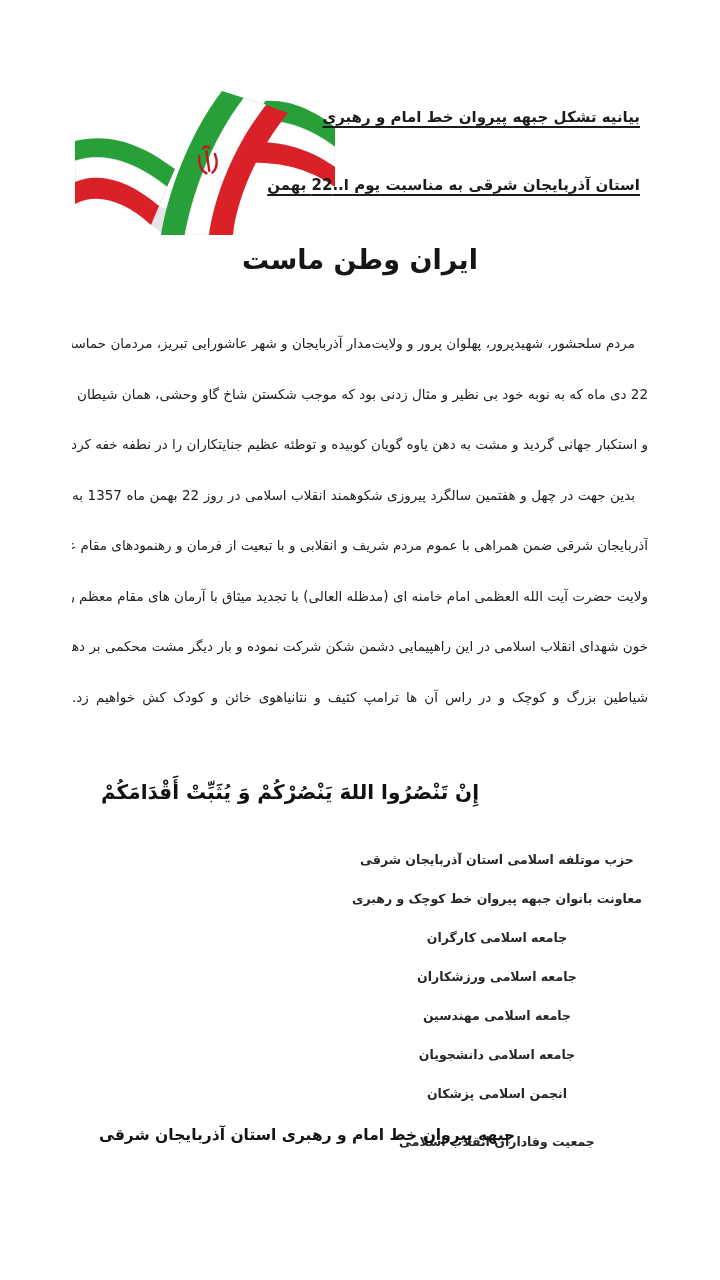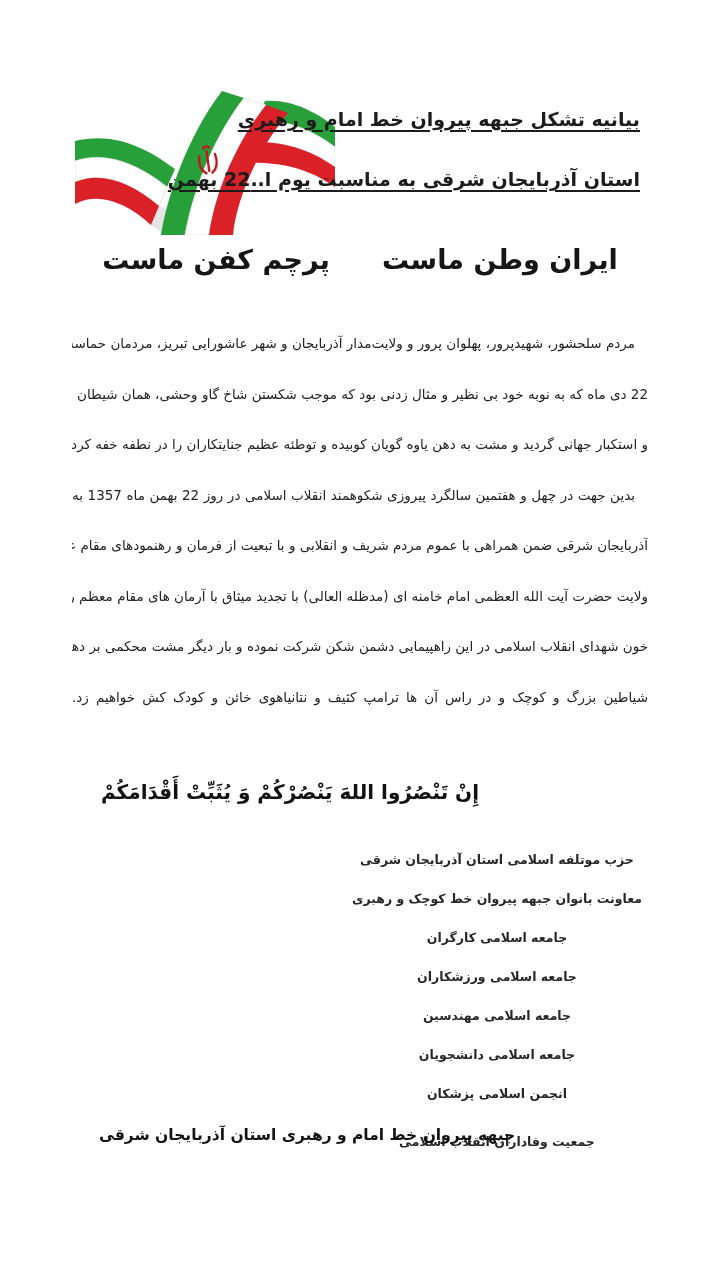--- a/index.html
+++ b/index.html
@@ -10,27 +10,27 @@
     color:#1f1f1f;
   }
   .page{position:absolute;inset:0;background:#ffffff;}
 
   
   .flag{position:absolute;left:75px;top:85px;width:260px;height:150px;}
 
   
   .hdr{
     position:absolute;right:80px;direction:rtl;
-    font-size:19px;font-weight:bold;
+    font-size:15px;font-weight:bold;
     text-decoration:underline;text-underline-offset:4px;
     text-decoration-thickness:1.5px;
     white-space:nowrap;color:#1c1c1c;
   }
   .hdr.l1{top:108px;}
-  .hdr.l2{top:168px;}
+  .hdr.l2{top:176px;}
 
   
   .title{
     position:absolute;top:244px;left:0;width:720px;
     display:flex;flex-direction:row;justify-content:center;gap:52px;
     direction:rtl;font-size:27px;font-weight:bold;color:#161616;
   }
 
   
   .body-block{position:absolute;top:318px;left:72px;right:72px;direction:rtl;}
@@ -93,21 +93,20 @@
         <path d="M-3,-14 C-1,-16 1,-16 3,-14"></path>
       </g>
     </svg>
   </div>
 
   <div class="hdr l1">بیانیه تشکل جبهه پیروان خط امام و رهبری</div>
   <div class="hdr l2">استان آذربایجان شرقی به مناسبت یوم ا..22 بهمن</div>
 
   <div class="title">
     <span>ایران وطن ماست</span>
-    <span>پرچم کفن ماست</span>
   </div>
 
   <div class="body-block">
     <div class="bline indent">مردم سلحشور، شهیدپرور، پهلوان پرور و ولایت‌مدار آذربایجان و شهر عاشورایی تبریز، مردمان حماسه ساز روز</div>
     <div class="bline">22 دی ماه که به نوبه خود بی نظیر و مثال زدنی بود که موجب شکستن شاخ گاو وحشی، همان شیطان بزرگ</div>
     <div class="bline">و استکبار جهانی گردید و مشت به دهن یاوه گویان کوبیده و توطئه عظیم جنایتکاران را در نطفه خفه کردید.</div>
     <div class="bline indent">بدین جهت در چهل و هفتمین سالگرد پیروزی شکوهمند انقلاب اسلامی در روز 22 بهمن ماه 1357 به</div>
     <div class="bline">آذربایجان شرقی ضمن همراهی با عموم مردم شریف و انقلابی و با تبعیت از فرمان و رهنمودهای مقام عظمای</div>
     <div class="bline">ولایت حضرت آیت الله العظمی امام خامنه ای (مدظله العالی) با تجدید میثاق با آرمان های مقام معظم رهبری و</div>
     <div class="bline">خون شهدای انقلاب اسلامی در این راهپیمایی دشمن شکن شرکت نموده و بار دیگر مشت محکمی بر دهان</div>

